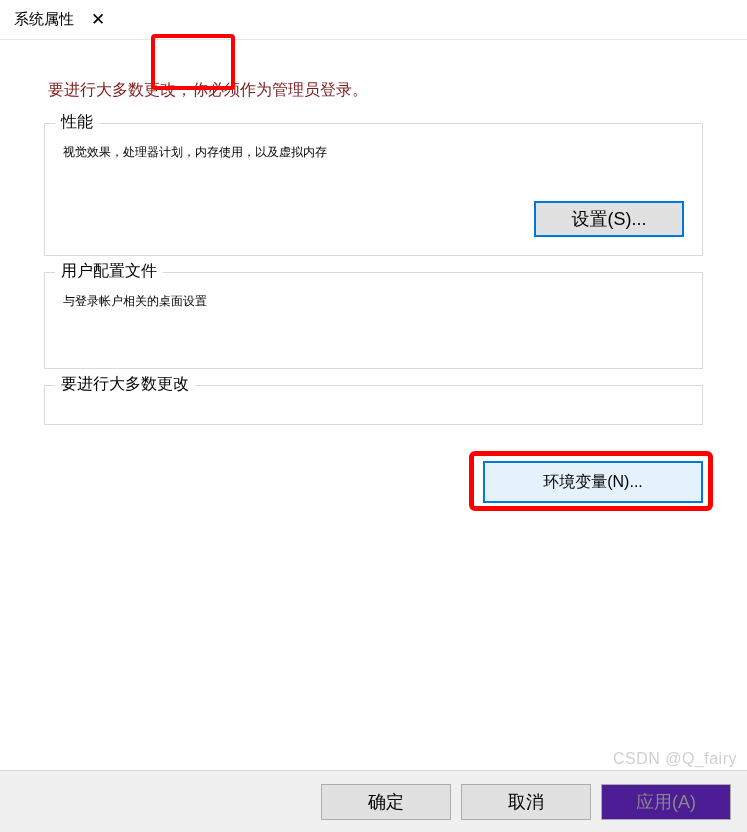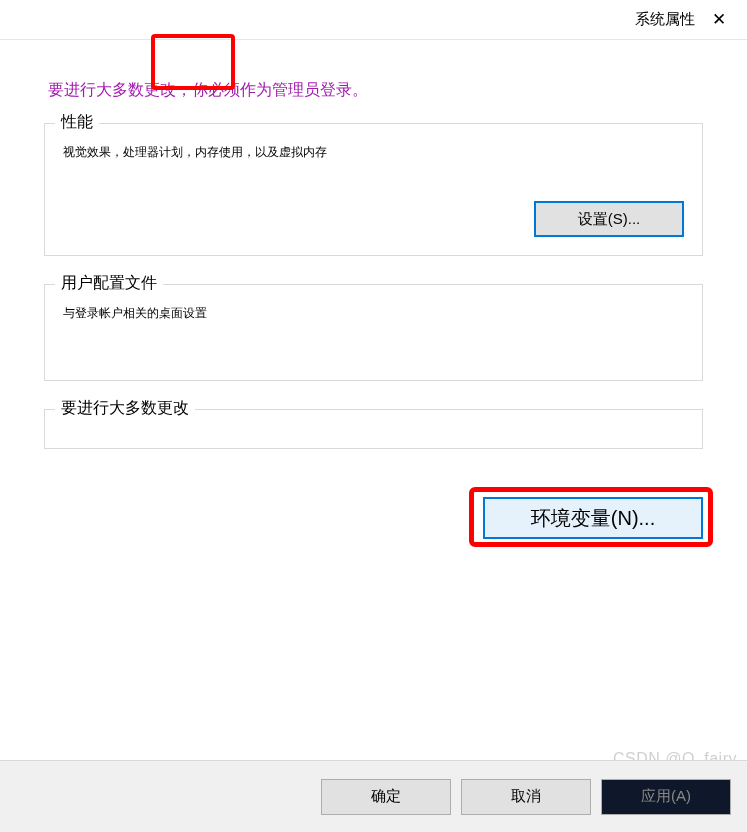--- a/index.html
+++ b/index.html
@@ -18,21 +18,21 @@
     .window {
       width: 747px;
       height: 832px;
       background: #ffffff;
       position: relative;
     }
     .titlebar {
       height: 40px;
       display: flex;
       align-items: center;
-      justify-content: flex-end;
+      justify-content: flex-start;
       padding: 0 4px 0 14px;
       border-bottom: 1px solid #e6e6e6;
     }
     .title-text {
       font-size: 15px;
       color: #000;
     }
     .close-btn {
       width: 48px;
       height: 38px;
@@ -89,26 +89,26 @@
       left: 151px;
       top: -6px;
       width: 84px;
       height: 56px;
     }
     .content {
       padding: 20px 28px 10px 28px;
     }
     .admin-notice {
       font-size: 16px;
-      color: #a21caf;
+      color: #7f1d1d;
       margin: 10px 0 22px 4px;
     }
     .group {
       border: 1px solid #d9d9d9;
-      margin-bottom: 28px;
+      margin-bottom: 16px;
       padding: 0;
       position: relative;
     }
     .group-title {
       position: absolute;
       top: -12px;
       left: 10px;
       background: #ffffff;
       padding: 0 6px;
       font-size: 16px;
@@ -122,66 +122,66 @@
       color: #000;
       margin-bottom: 40px;
     }
     .button-row {
       display: flex;
       justify-content: flex-end;
     }
     .win-button {
       min-width: 150px;
       height: 36px;
-      font-size: 15px;
+      font-size: 18px;
       color: #000;
       background: #e1e1e1;
       border: 1px solid #adadad;
       cursor: pointer;
       padding: 0 12px;
     }
     .win-button.default-accent {
       border: 2px solid #0078d7;
     }
     .win-button.highlighted-blue {
       background: #e5f1fb;
       border: 2px solid #0078d7;
     }
     .win-button.disabled {
       color: #888;
-      background: #0f172a;
+      background: #4c1d95;
       cursor: default;
     }
     .env-row {
       display: flex;
       justify-content: flex-end;
       padding: 10px 28px 0 28px;
       position: relative;
     }
     .env-button {
       min-width: 220px;
       height: 42px;
-      font-size: 20px;
+      font-size: 16px;
     }
     .hl-env {
       position: absolute;
       right: 18px;
       top: 0px;
       width: 244px;
       height: 60px;
       border: 5px solid #ff0000;
       border-radius: 6px;
       pointer-events: none;
     }
     .footer {
       position: absolute;
       bottom: 0;
       left: 0;
       right: 0;
-      height: 72px;
+      height: 62px;
       border-top: 1px solid #d9d9d9;
       background: #f0f0f0;
       display: flex;
       align-items: center;
       justify-content: flex-end;
       padding: 0 16px;
       gap: 10px;
     }
     .footer .win-button {
       min-width: 130px;

